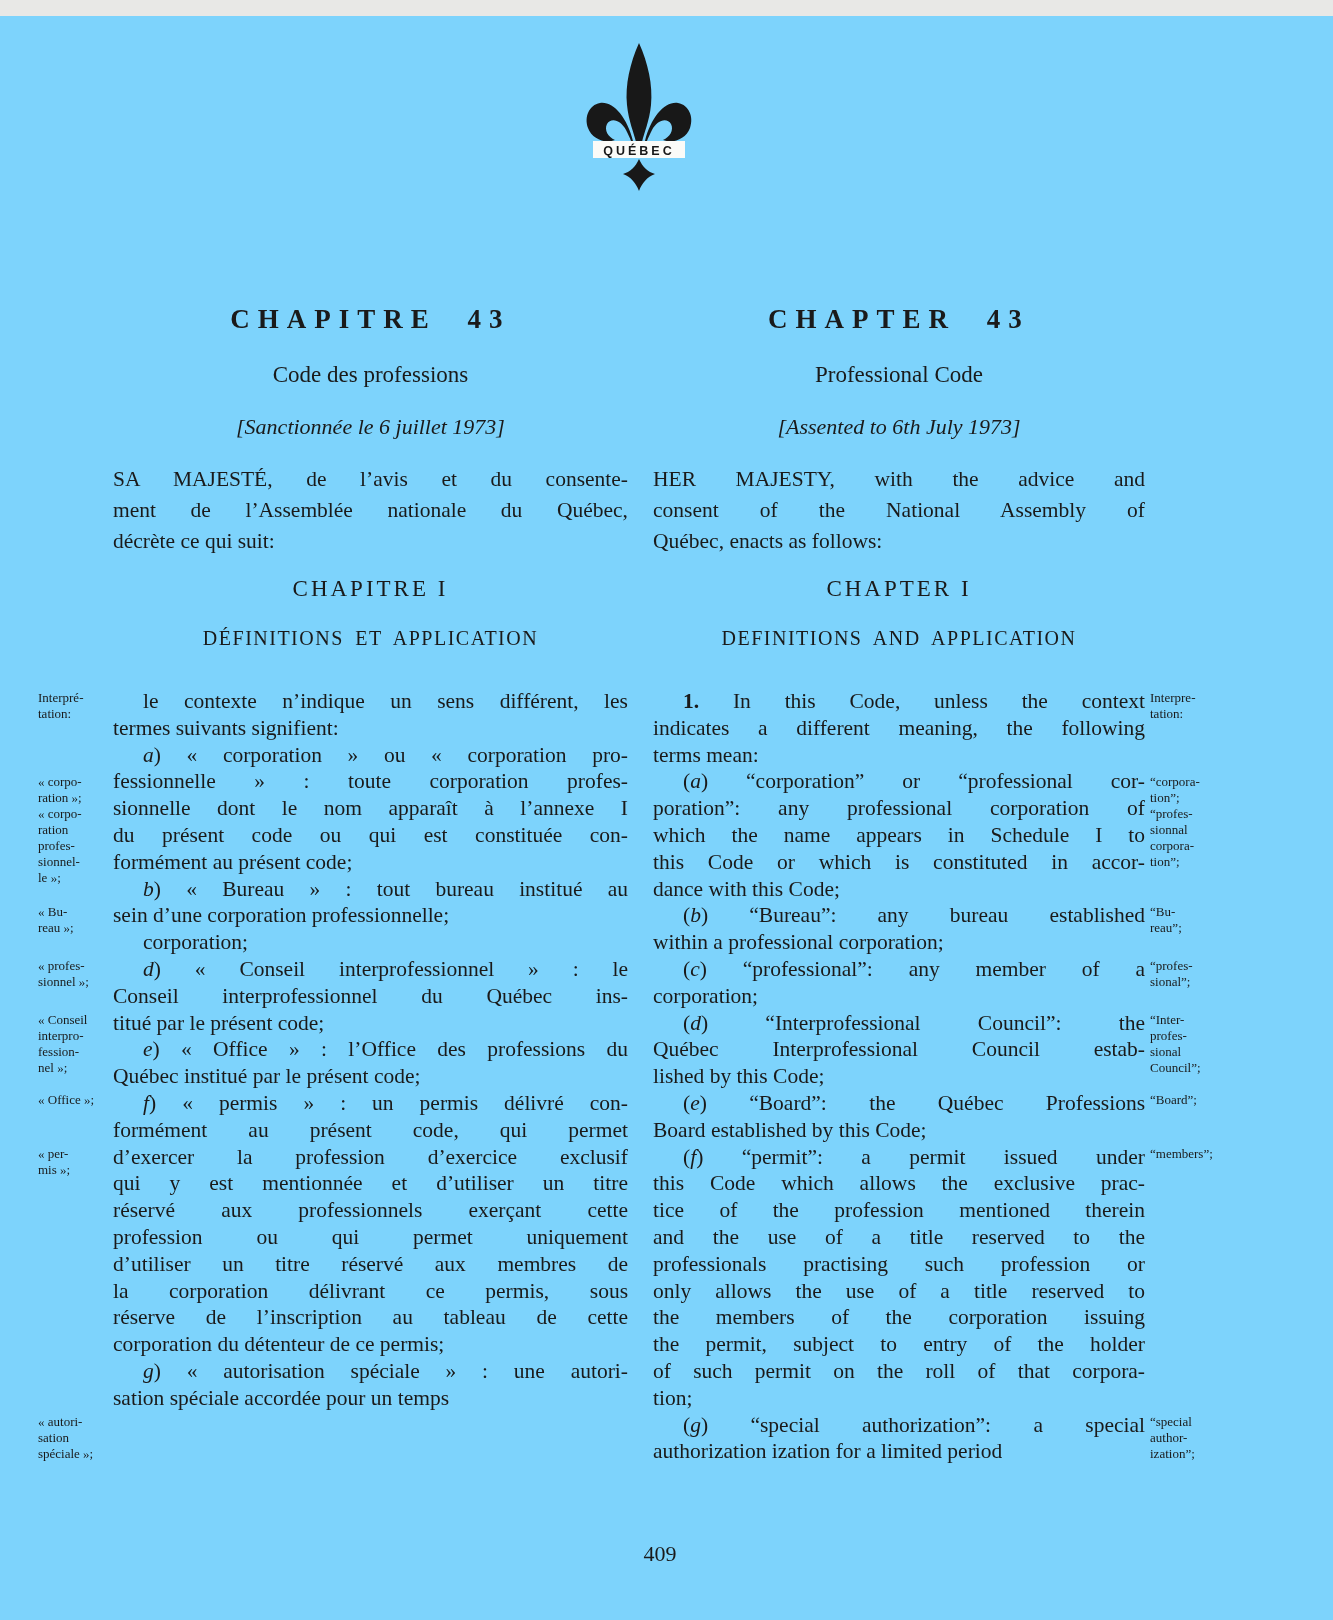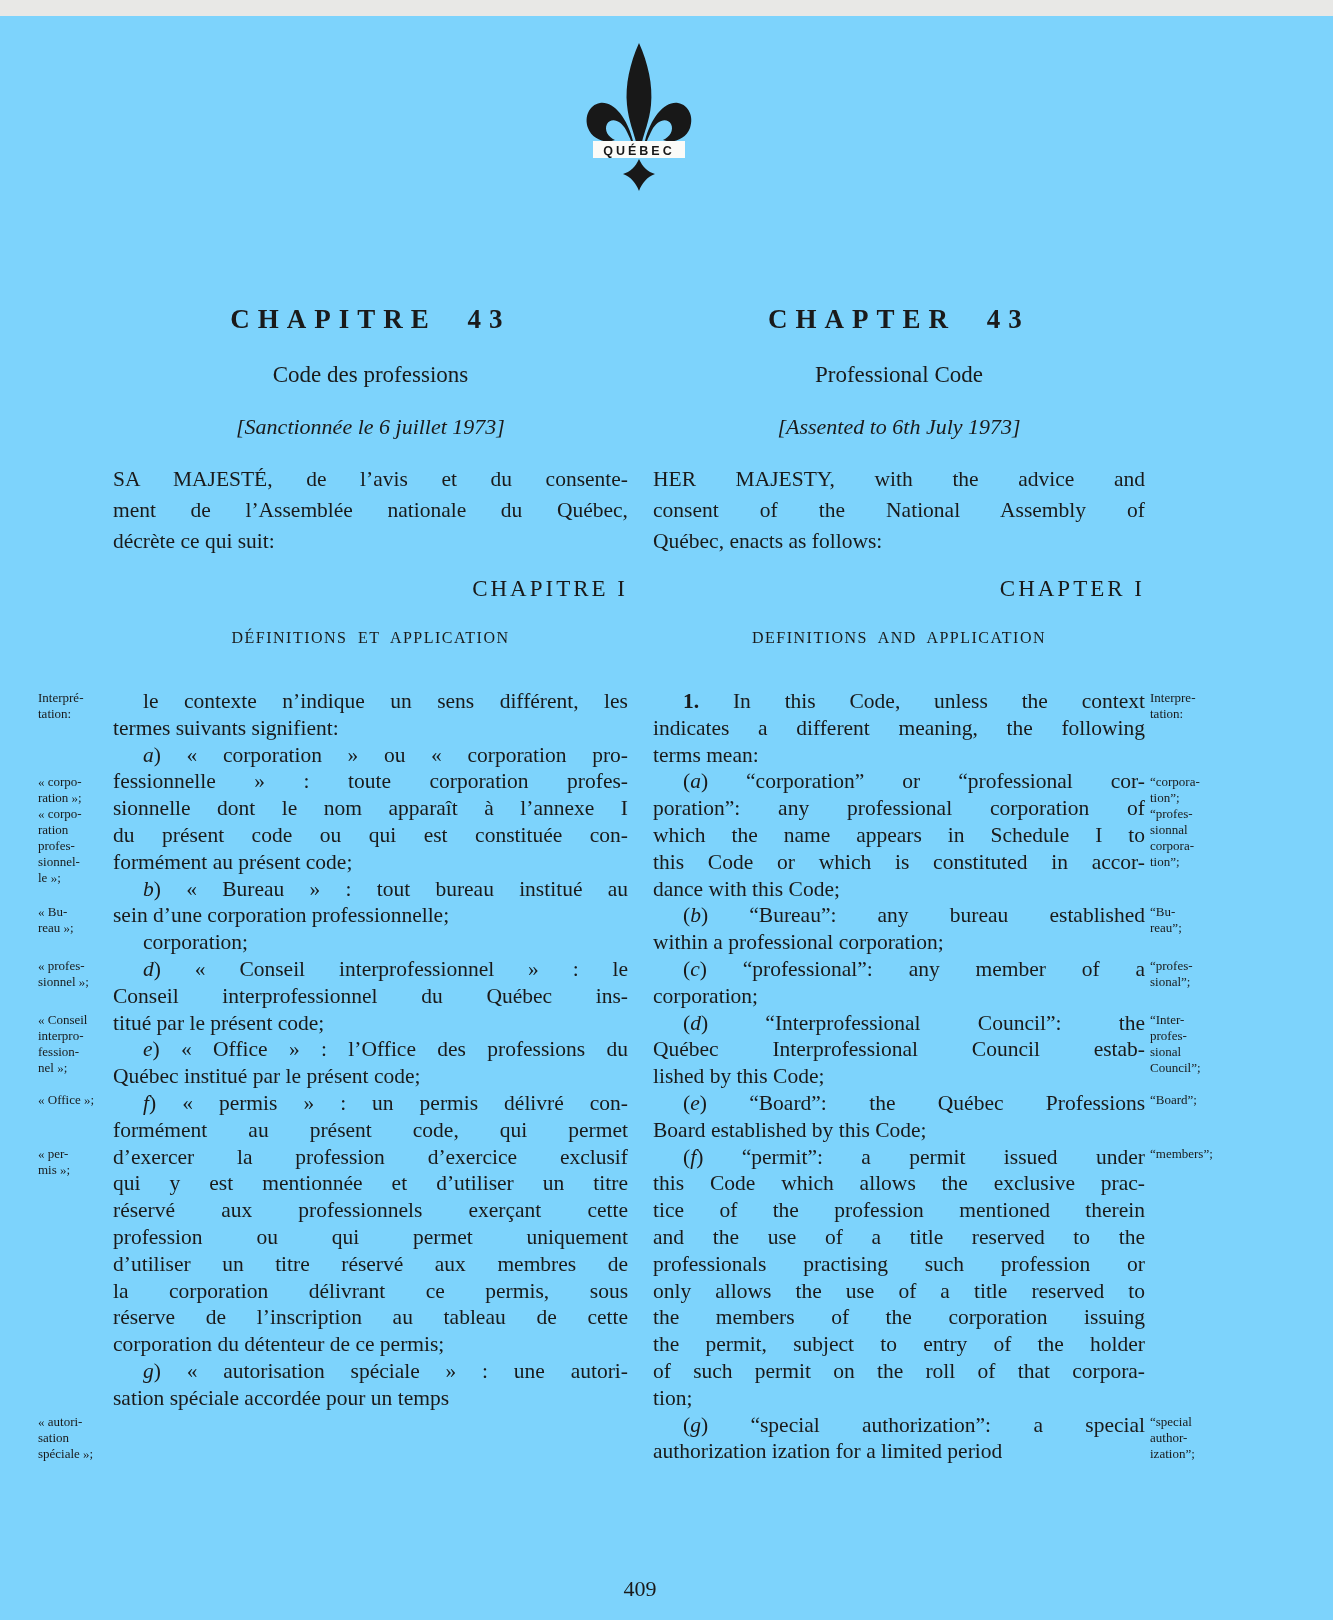--- a/index.html
+++ b/index.html
@@ -13,37 +13,37 @@
   .logo{position:absolute;left:583px;top:25px;width:112px;height:152px;}
   .logo svg{width:100%;height:100%;}
   
   .head{position:absolute;top:288px;text-align:center;}
   .head-fr{left:113px;width:515px;}
   .head-en{left:653px;width:492px;}
   .chapter-line{font-size:27px;font-weight:bold;letter-spacing:8px;word-spacing:16px;line-height:30px;}
   .doc-title{font-size:23px;margin-top:28px;line-height:26px;}
   .assent{font-style:italic;font-size:22px;margin-top:26px;line-height:26px;}
   .preamble{margin-top:24px;font-size:21.5px;line-height:31px;text-align:justify;}
-  .chap1{margin-top:19px;font-size:23px;letter-spacing:3px;line-height:26px;text-align:right;}
-  .sech{margin-top:26px;font-size:16px;letter-spacing:1.5px;word-spacing:5px;line-height:20px;}
+  .chap1{margin-top:19px;font-size:23px;letter-spacing:3px;line-height:26px;}
+  .sech{margin-top:26px;font-size:20px;letter-spacing:1.5px;word-spacing:5px;line-height:20px;}
   
   .bodycol{position:absolute;top:672px;font-size:21.5px;line-height:26.8px;}
   .col-fr{left:113px;width:515px;}
   .col-en{left:653px;width:492px;}
   .para .tline:first-child{text-indent:30px;}
   .tline{text-align:justify;text-align-last:justify;}
   .tline.tlast{text-align-last:left;}
   .tline b{font-weight:bold;}
   .tline i{font-style:italic;}
   
   .note{position:absolute;font-size:13px;line-height:16px;white-space:pre-line;}
   .note-l{left:38px;width:74px;}
   .note-r{left:1150px;width:95px;}
   
-  .pageno{position:absolute;top:1560px;left:0;width:1280px;text-align:center;font-size:22px;}
+  .pageno{position:absolute;top:1525px;left:0;width:1280px;text-align:center;font-size:22px;padding-left:20px;}
 </style>
 </head>
 <body>
 
 <div class="page">
 
   <div class="logo">
     <svg viewBox="0 0 112 152">
       <g fill="#181818">
         <path d="M56 2 C47 22 42 44 44 64 C45.5 80 51 92 53 101 L59 101 C61 92 66.5 80 68 64 C70 44 65 22 56 2 Z"></path>

